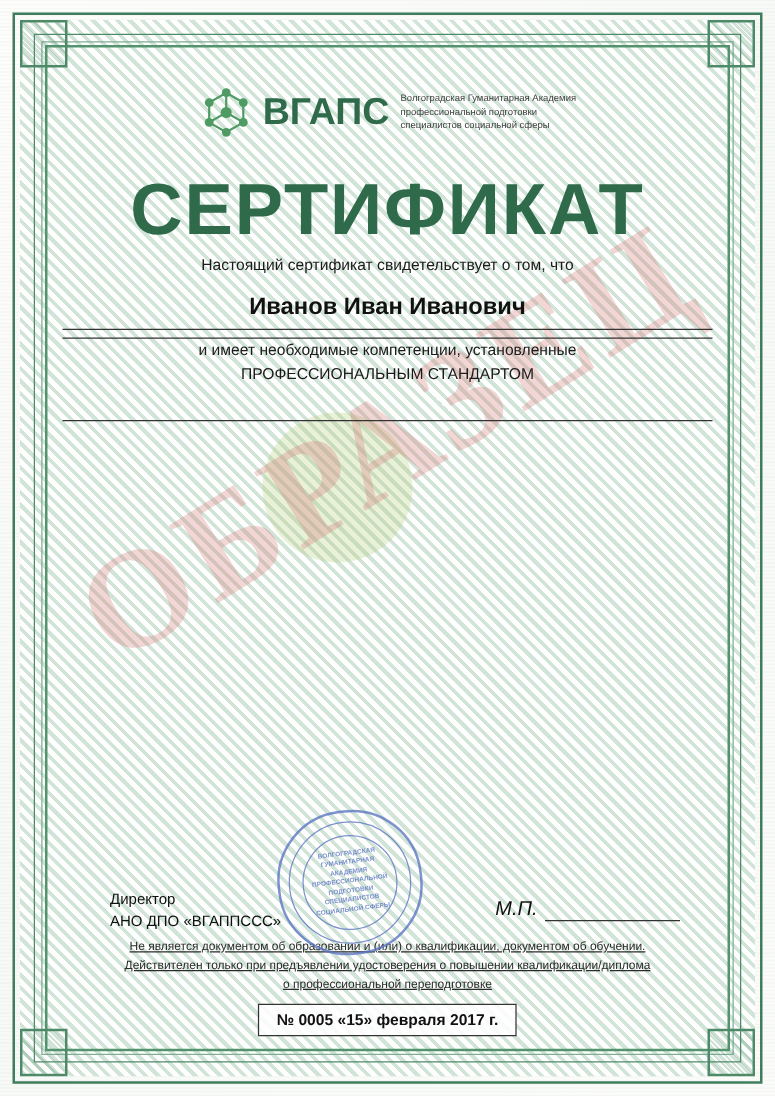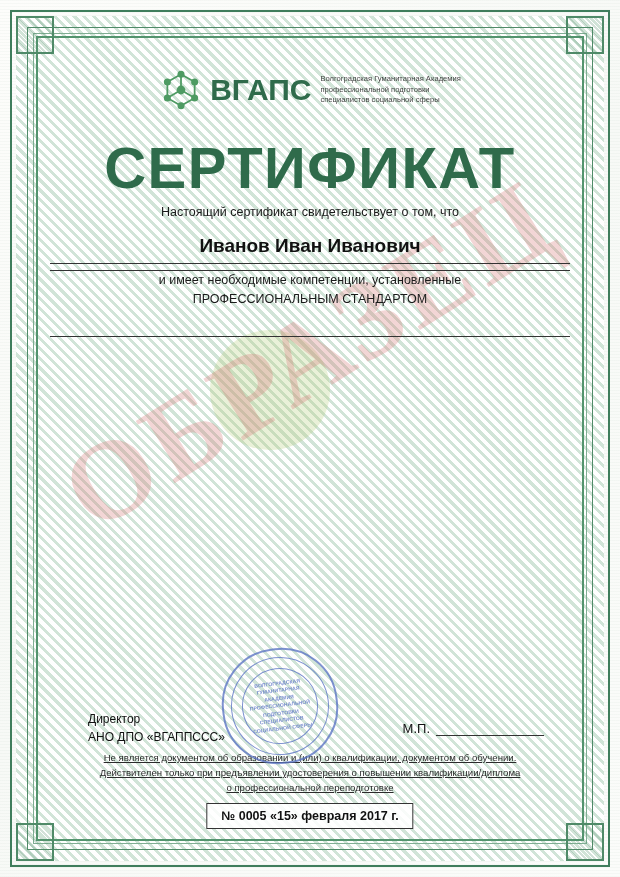--- a/index.html
+++ b/index.html
@@ -236,24 +236,25 @@
     display: flex;
     justify-content: space-between;
     align-items: center;
   }
   .director {
     font-size: 12px;
     color: #111;
     line-height: 1.5;
   }
   .mp {
-    font-size: 13px;
+    font-size: 16px;
     color: #111;
     display: flex;
     align-items: flex-end;
+    font-style: italic;
   }
   .mp-line {
     display: inline-block;
     width: 108px;
     border-bottom: 1px solid #333;
     margin-left: 6px;
   }
 
   .disclaimer {
     position: absolute;

